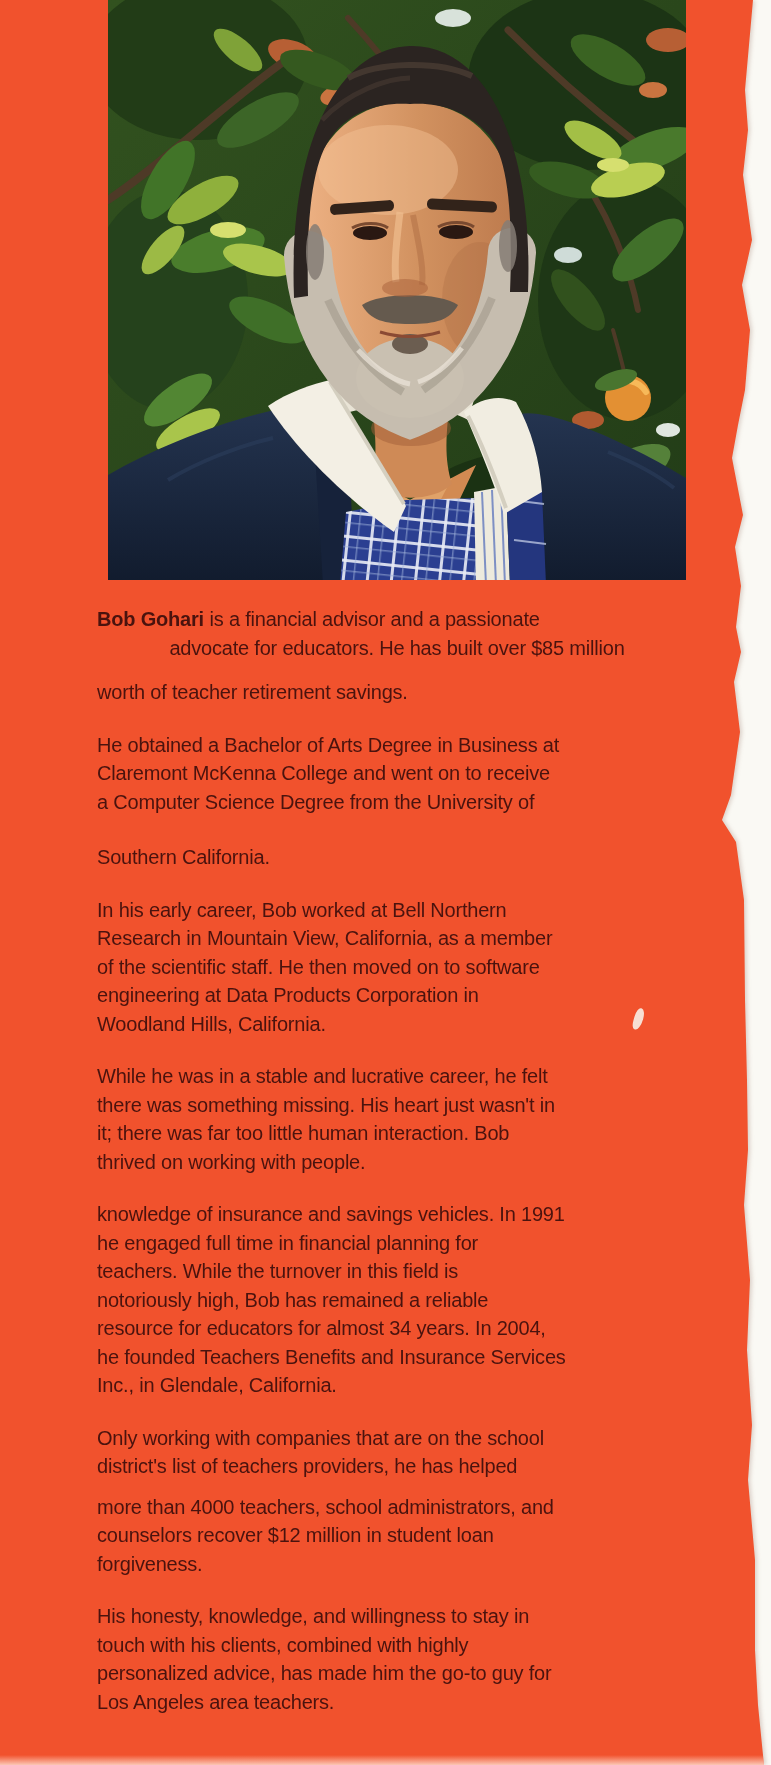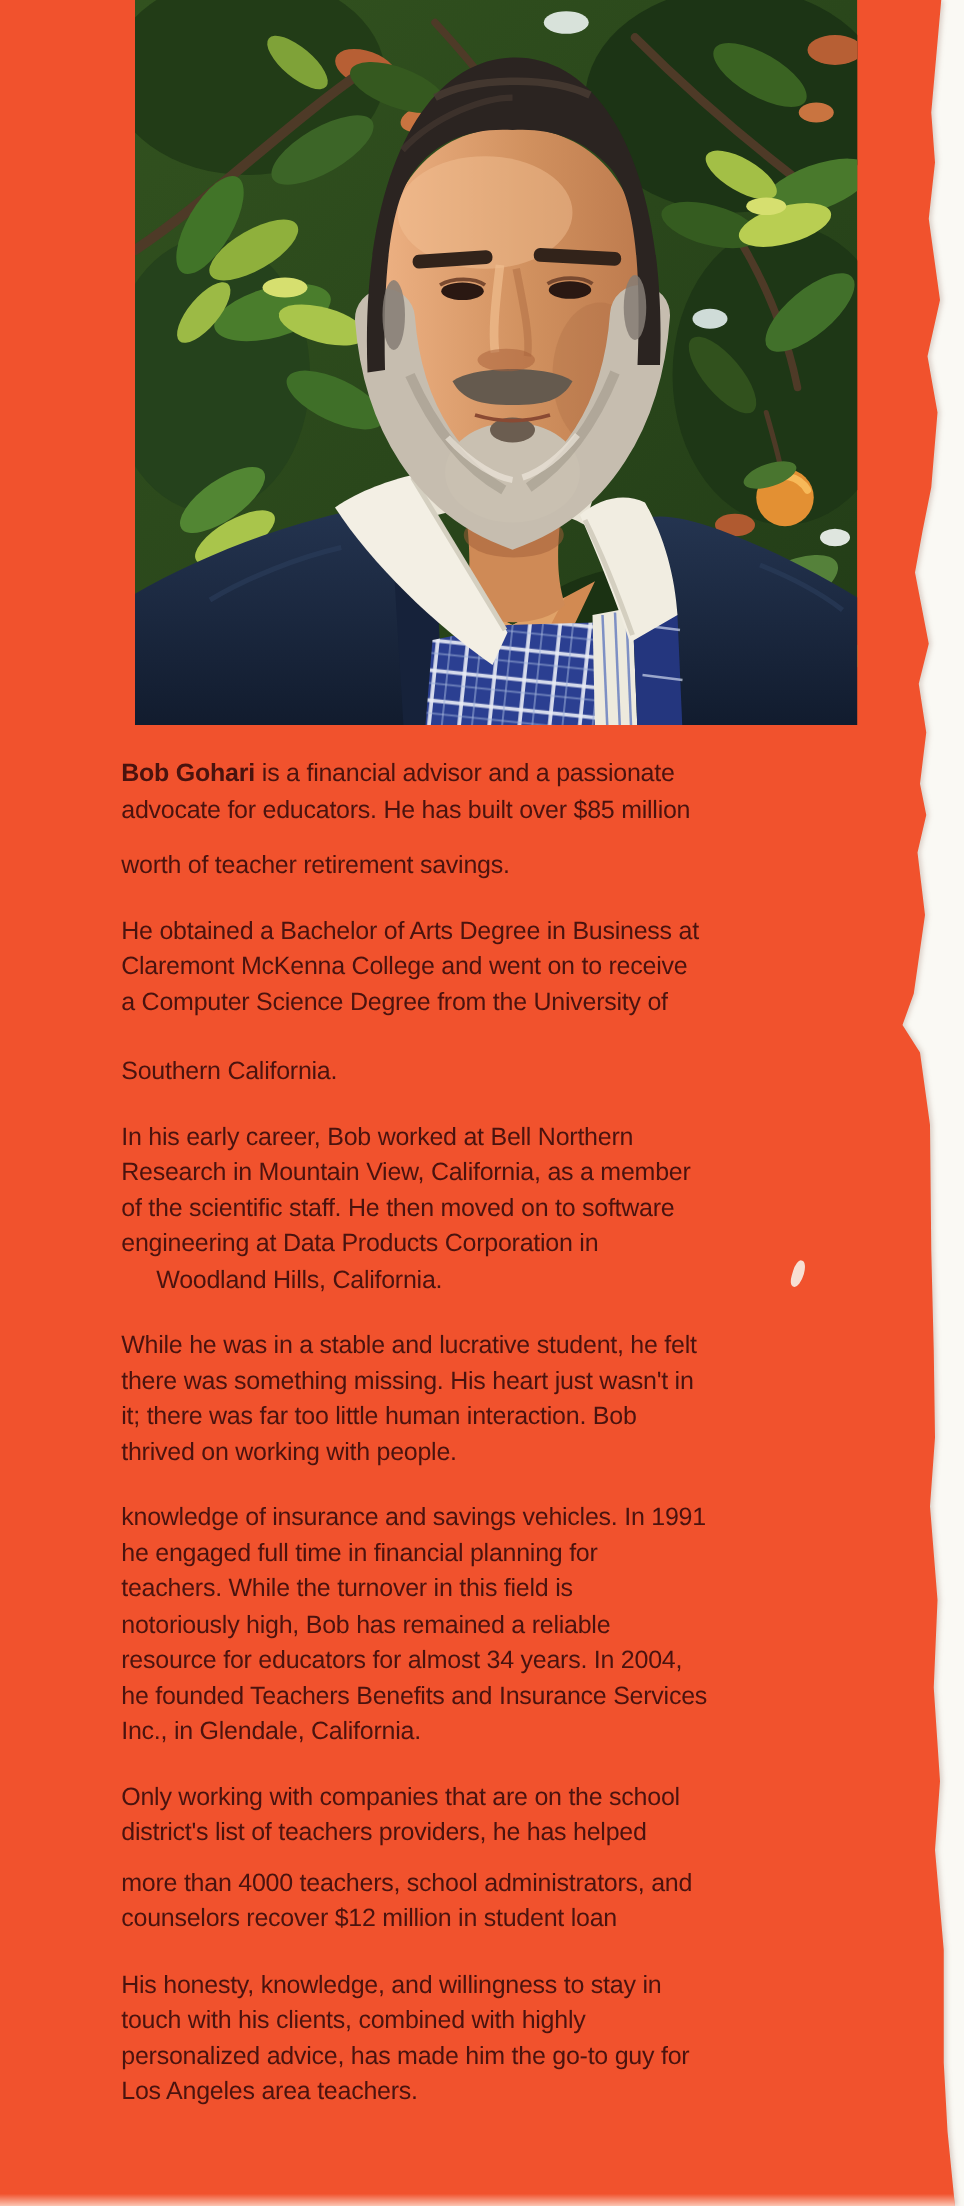--- a/index.html
+++ b/index.html
@@ -200,56 +200,57 @@
             <path d="M 214,120 C 240,92 280,78 302,78" stroke="#453830" stroke-width="5" fill="none" opacity=".7"></path>
             <ellipse cx="207" cy="252" rx="9" ry="28" fill="#857d74" opacity=".85"></ellipse>
             <ellipse cx="400" cy="246" rx="9" ry="26" fill="#857d74" opacity=".85"></ellipse>
           </g>
         </svg>
       </div>
 
       <section class="bio">
         <p class="para">
           <span class="line" style="display: block;"><b class="name">Bob Gohari</b><span>is a financial advisor and a passionate</span></span>
-          <span class="line" style="display: block;">advocate for educators. He has built over $85 million</span>
+          <span class="line" style="display: block; text-align: center;">advocate for educators. He has built over $85 million</span>
           <span class="line" style="display: block; margin-top: 16px;">worth of teacher retirement savings.</span>
         </p>
         <p class="para">
           <span class="line" style="display: block;">He obtained a Bachelor of Arts Degree in Business at</span>
           <span class="line" style="display: block;">Claremont McKenna College and went on to receive</span>
           <span class="line" style="display: block;">a Computer Science Degree from the University of</span>
           <span class="line" style="display: block; margin-top: 27px;">Southern California.</span>
         </p>
         <p class="para">
           <span class="line" style="display: block;">In his early career, Bob worked at Bell Northern</span>
           <span class="line" style="display: block;">Research in Mountain View, California, as a member</span>
           <span class="line" style="display: block;">of the scientific staff. He then moved on to software</span>
           <span class="line" style="display: block;">engineering at Data Products Corporation in</span>
-          <span class="line" style="display: block; margin-left: 28px;">Woodland Hills, California.</span>
-        </p>
-        <p class="para">
-          <span class="line" style="display: block;">While he was in a stable and lucrative student, he felt</span>
+          <span class="line" style="display: block;">Woodland Hills, California.</span>
+        </p>
+        <p class="para">
+          <span class="line" style="display: block;">While he was in a stable and lucrative career, he felt</span>
           <span class="line" style="display: block;">there was something missing. His heart just wasn't in</span>
           <span class="line" style="display: block;">it; there was far too little human interaction. Bob</span>
           <span class="line" style="display: block;">thrived on working with people.</span>
         </p>
         <p class="para">
           <span class="line" style="display: block;">knowledge of insurance and savings vehicles. In 1991</span>
           <span class="line" style="display: block;">he engaged full time in financial planning for</span>
           <span class="line" style="display: block;">teachers. While the turnover in this field is</span>
           <span class="line" style="display: block;">notoriously high, Bob has remained a reliable</span>
           <span class="line" style="display: block;">resource for educators for almost 34 years. In 2004,</span>
           <span class="line" style="display: block;">he founded Teachers Benefits and Insurance Services</span>
           <span class="line" style="display: block;">Inc., in Glendale, California.</span>
         </p>
         <p class="para">
           <span class="line" style="display: block;">Only working with companies that are on the school</span>
           <span class="line" style="display: block;">district's list of teachers providers, he has helped</span>
           <span class="line" style="display: block; margin-top: 12px;">more than 4000 teachers, school administrators, and</span>
           <span class="line" style="display: block;">counselors recover $12 million in student loan</span>
+          <span class="line" style="display: block;">forgiveness.</span>
         </p>
         <p class="para">
           <span class="line" style="display: block;">His honesty, knowledge, and willingness to stay in</span>
           <span class="line" style="display: block;">touch with his clients, combined with highly</span>
           <span class="line" style="display: block;">personalized advice, has made him the go-to guy for</span>
           <span class="line" style="display: block;">Los Angeles area teachers.</span>
         </p>
       </section>
 
       <div class="artifact"></div>

